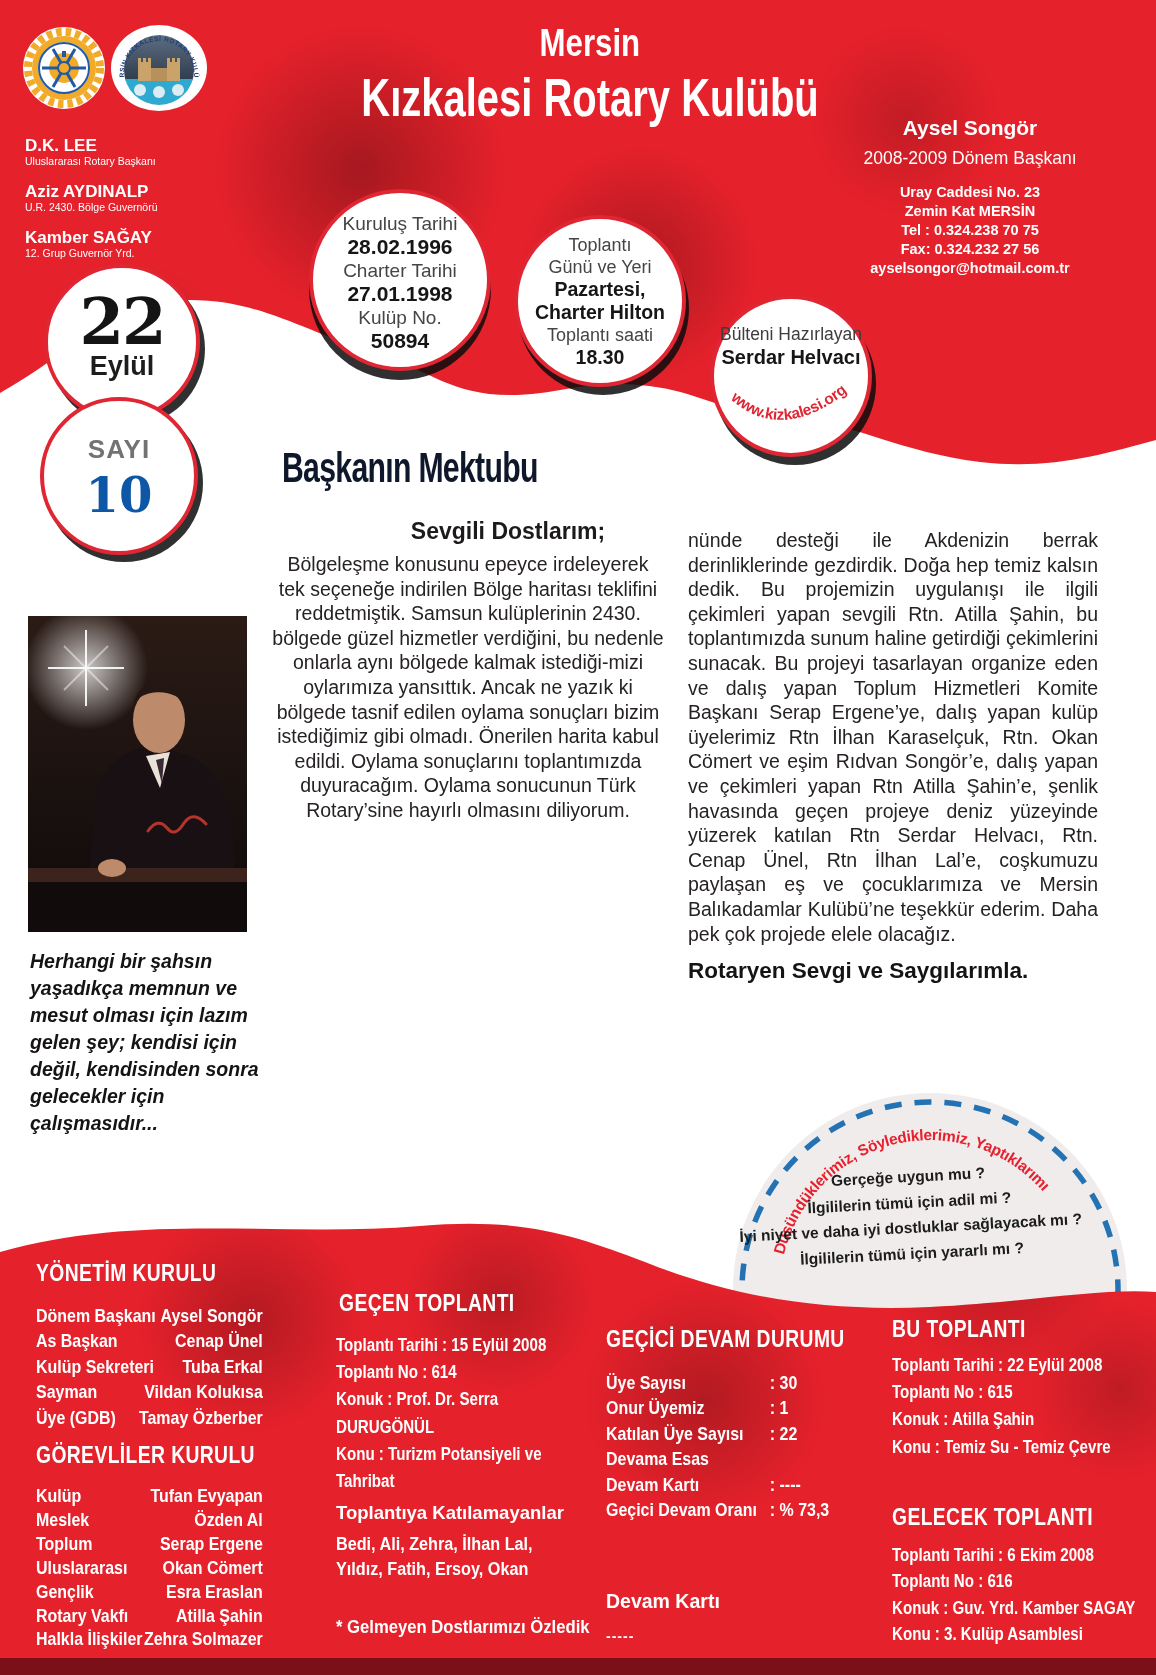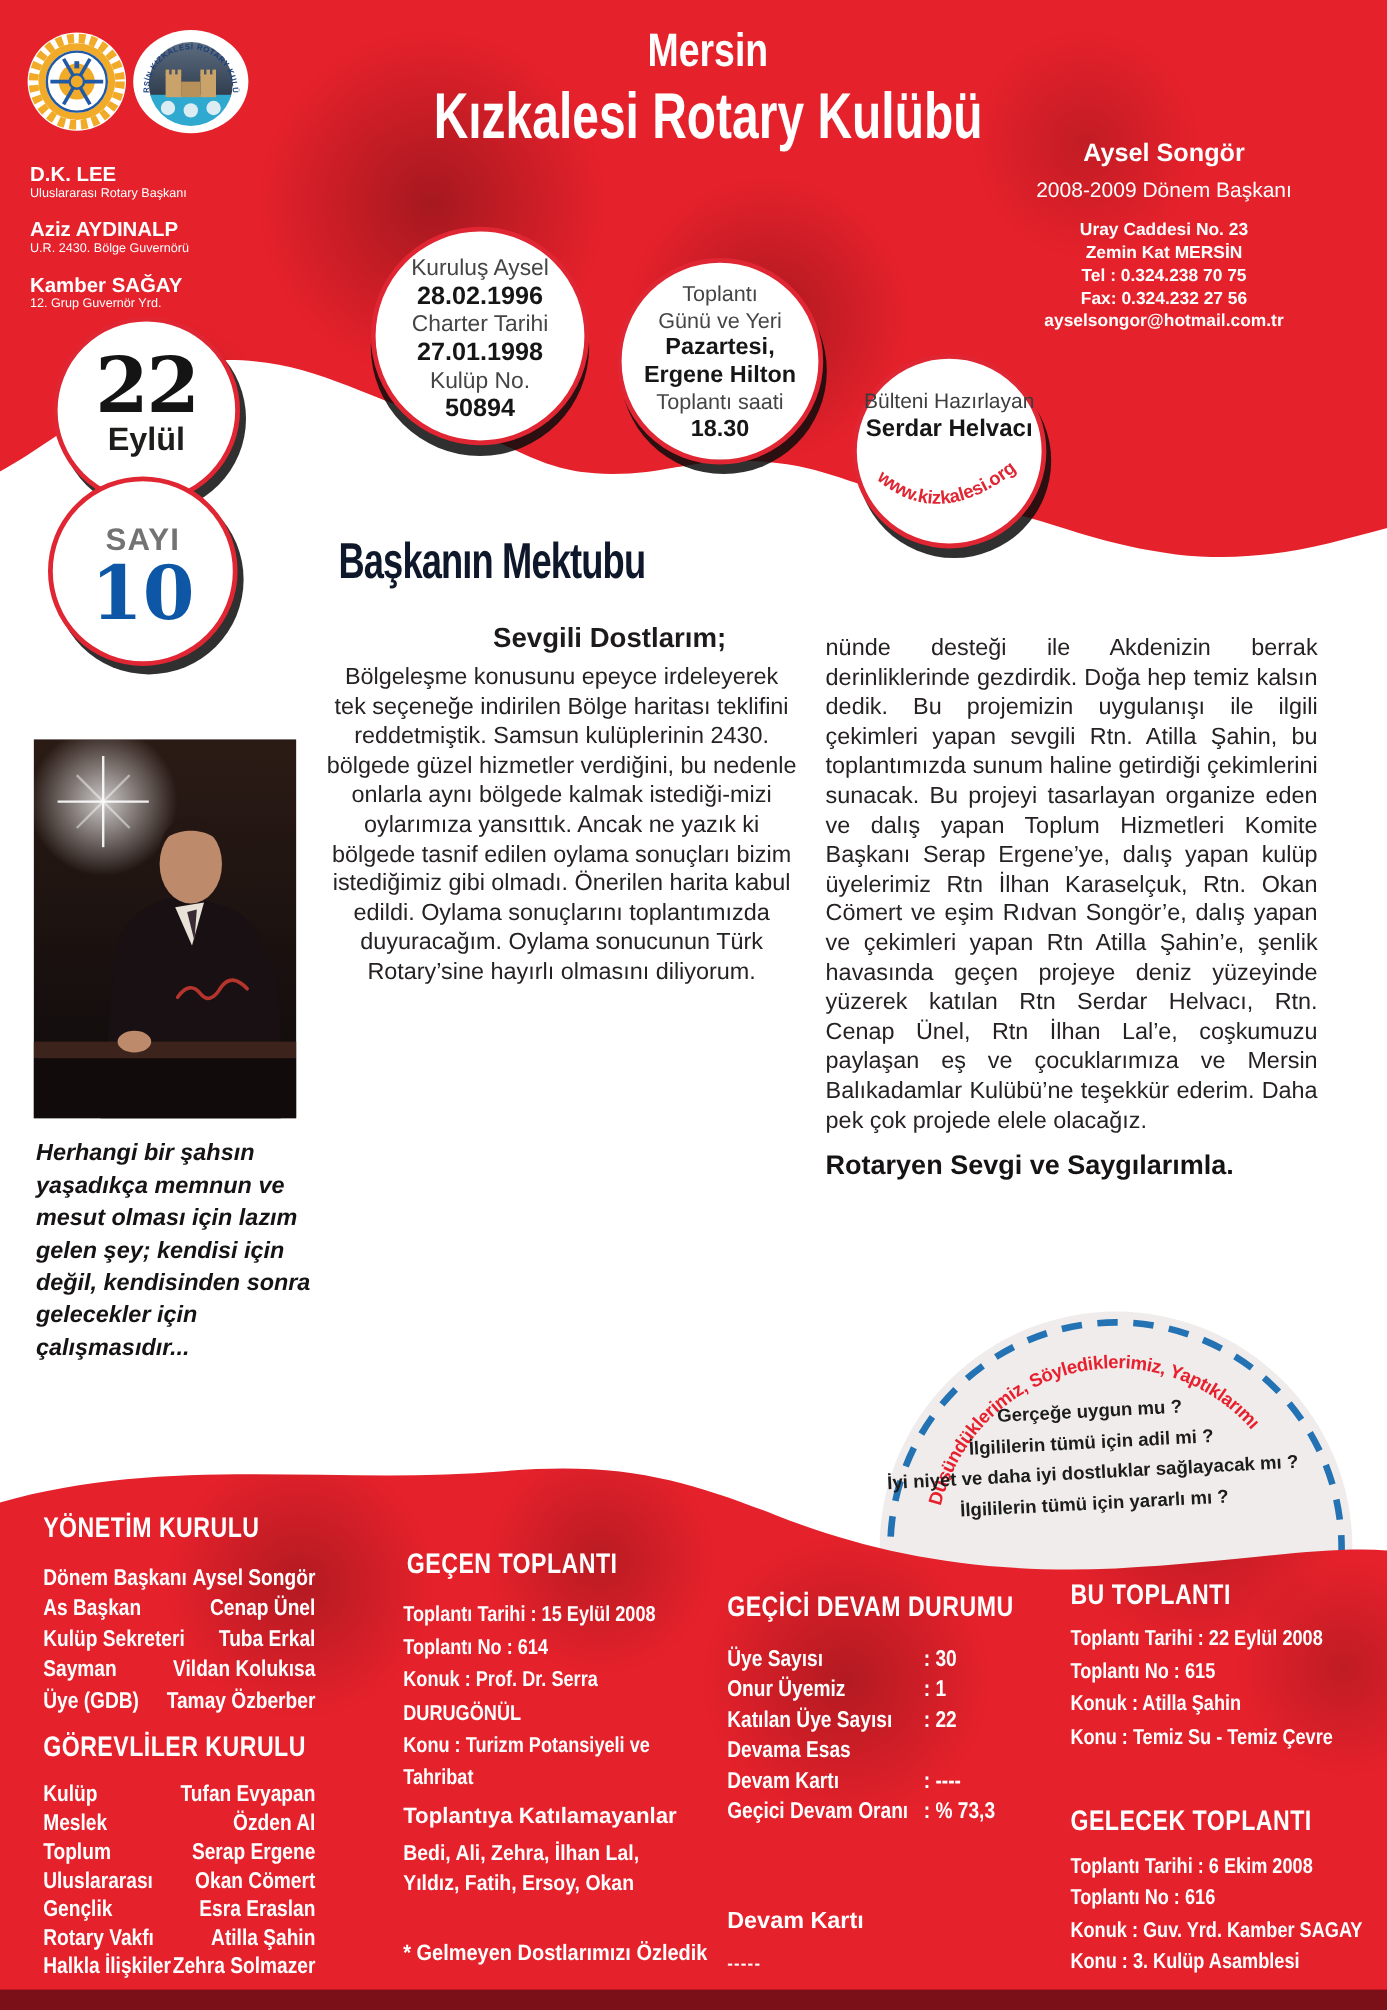--- a/index.html
+++ b/index.html
@@ -20,21 +20,21 @@
   
   .circle{position:absolute;background:#fff;border:4px solid #e02633;border-radius:50%;
           box-sizing:border-box;text-align:center;color:#1d1d1d;}
   .c-label{font-size:19px;color:#454545;line-height:23px;}
   .c-value{font-size:21px;font-weight:bold;line-height:24px;color:#161616;}
   .cb-label{font-size:18px;color:#454545;line-height:22px;}
   .cb-value{font-size:19.5px;font-weight:bold;line-height:23px;color:#161616;}
   .day-num{font-family:"DejaVu Serif",serif;font-size:64px;font-weight:bold;line-height:58px;letter-spacing:-2px;color:#141414;}
   .day-mon{font-size:27px;font-weight:bold;color:#1d1d1b;}
   .sayi-lbl{font-size:26px;font-weight:bold;letter-spacing:1px;color:#737373;}
-  .sayi-num{font-family:"DejaVu Serif",serif;font-size:62px;font-weight:bold;line-height:60px;color:#0e57a7;}
+  .sayi-num{font-family:"DejaVu Serif",serif;font-size:48px;font-weight:bold;line-height:60px;color:#0e57a7;}
   
   .letter-h{position:absolute;left:282px;top:444px;color:#0f172a;font-size:42px;font-weight:bold;white-space:nowrap;}
   .letter-h span{display:inline-block;transform:scaleX(.72);transform-origin:0 50%;letter-spacing:-1px;}
   .salut{position:absolute;left:312px;top:518px;width:392px;text-align:center;
          font-size:23px;font-weight:bold;color:#1d1a1b;}
   .lcol{position:absolute;font-size:19.5px;line-height:24.6px;color:#262223;}
   .col1{left:272px;top:552px;width:392px;text-align:center;}
   .col2{left:688px;top:528px;width:410px;text-align:justify;}
   .col2 .closing{margin-top:13px;font-size:22.5px;font-weight:bold;text-align:left;color:#161314;}
   .col1 .p2{margin-top:11px;}
@@ -157,33 +157,33 @@
     <div class="addr">
       <div>Uray Caddesi No. 23</div>
       <div>Zemin Kat MERSİN</div>
       <div>Tel : 0.324.238 70 75</div>
       <div>Fax: 0.324.232 27 56</div>
       <div>ayselsongor@hotmail.com.tr</div>
     </div>
   </div>
 
   <div class="circle" style="left:309px;top:189px;width:182px;height:182px;box-shadow:0 9px 0 rgba(12,12,12,.85);padding-top:19px;">
-    <div class="c-label">Kuruluş Aysel</div>
+    <div class="c-label">Kuruluş Tarihi</div>
     <div class="c-value">28.02.1996</div>
     <div class="c-label">Charter Tarihi</div>
     <div class="c-value">27.01.1998</div>
     <div class="c-label">Kulüp No.</div>
     <div class="c-value">50894</div>
   </div>
 
   <div class="circle" style="left:514px;top:215px;width:172px;height:172px;box-shadow:3px 8px 0 rgba(12,12,12,.85);padding-top:15px;">
     <div class="cb-label">Toplantı</div>
     <div class="cb-label">Günü ve Yeri</div>
     <div class="cb-value">Pazartesi,</div>
-    <div class="cb-value">Ergene Hilton</div>
+    <div class="cb-value">Charter Hilton</div>
     <div class="cb-label">Toplantı saati</div>
     <div class="cb-value">18.30</div>
   </div>
 
   <div class="circle" style="left:710px;top:295px;width:162px;height:162px;box-shadow:4px 8px 0 rgba(12,12,12,.85);padding-top:24px;">
     <div style="font-size:17.5px;color:#3d3d3d;line-height:22px;">Bülteni Hazırlayan</div>
     <div style="font-size:20px;font-weight:bold;line-height:24px;color:#161616;">Serdar Helvacı</div>
     <svg class="abs" style="left:0;top:58px;" width="154" height="96" viewBox="0 0 154 96">
       <defs>
           <path id="arcUrl" d="M14,40 Q70,92 144,26"></path>

